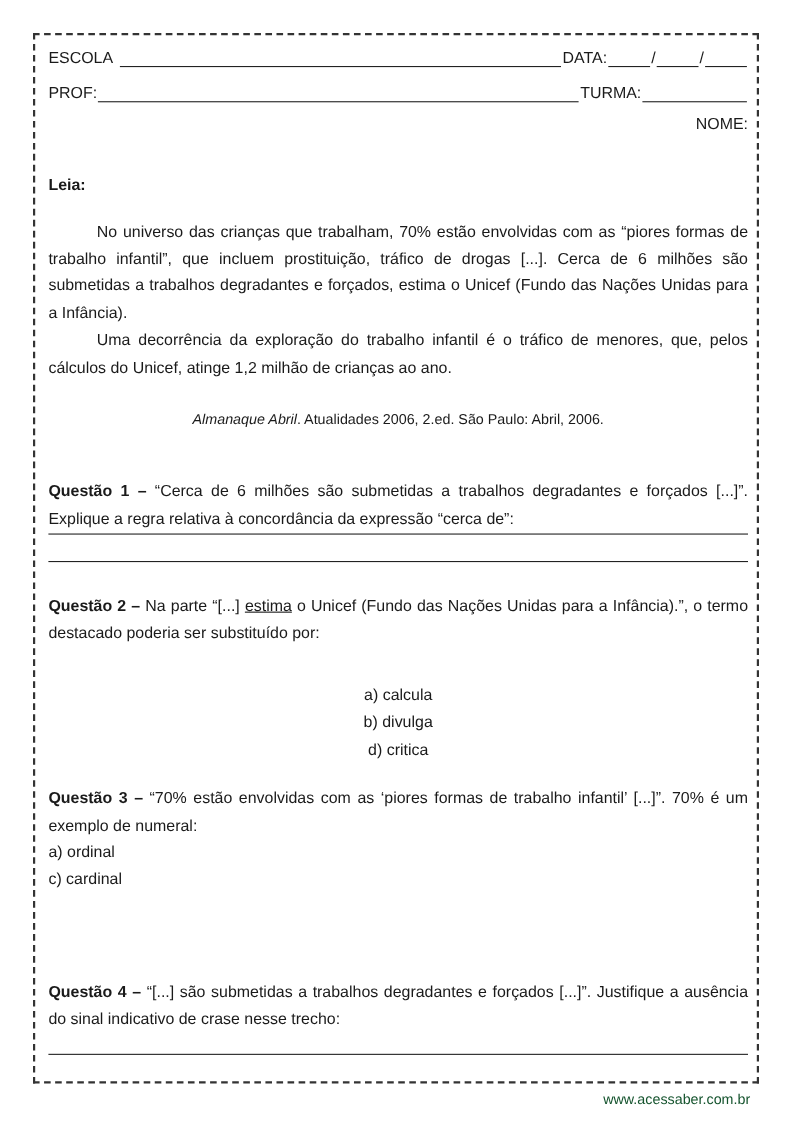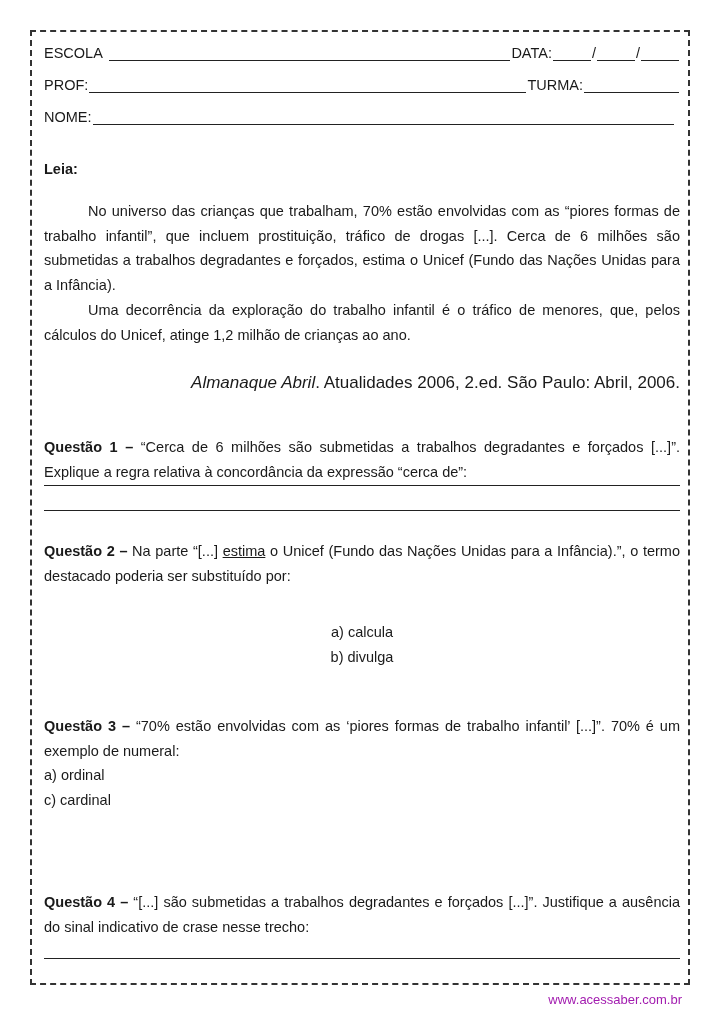--- a/index.html
+++ b/index.html
@@ -13,26 +13,26 @@
   }
   .content { position: absolute; left: 44px; top: 0; width: 636px; font-size: 14.5px; }
   .hdr-line { position: absolute; left: 0; width: 636px; height: 20px; display: flex; align-items: flex-end; white-space: nowrap; }
   .fill { flex: 1; border-bottom: 1px solid #222; height: 14px; margin: 0 1px; }
   .w38 { width: 38px; flex: none; }
   .w95 { width: 95px; flex: none; }
   .abs { position: absolute; left: 0; width: 636px; }
   .p { line-height: 24.5px; text-align: justify; margin: 0; }
   .indent { text-indent: 44px; }
   .bold { font-weight: bold; }
-  .cite { font-size: 17px; text-align: right; }
+  .cite { font-size: 13px; text-align: center; }
   .cite i { font-style: italic; }
   .ans-line { border-bottom: 1px solid #222; height: 0; }
   .opt { line-height: 25px; }
   .u { text-decoration: underline; }
-  .footer { position: absolute; right: 42px; top: 992px; font-size: 13px; color: #a21caf; }
+  .footer { position: absolute; right: 42px; top: 992px; font-size: 13px; color: #14532d; }
 </style>
 </head>
 <body>
 
 <div class="frame"></div>
 
 <div class="content">
 
   <div class="hdr-line" style="top:41px;">
     <span>ESCOLA</span>
@@ -45,21 +45,21 @@
     <span class="fill w38"></span>
   </div>
 
   <div class="hdr-line" style="top:73px;">
     <span>PROF:</span>
     <span class="fill"></span>
     <span>TURMA:</span>
     <span class="fill w95"></span>
   </div>
 
-  <div class="hdr-line" style="top:105px;">
+  <div class="hdr-line" style="top:105px;flex-direction:column;">
     <span>NOME:</span>
     <span class="fill" style="margin-right:6px;"></span>
   </div>
 
   <div class="abs bold" style="top:161px;">Leia:</div>
 
   <p class="abs p indent" style="top:199px;">No universo das crianças que trabalham, 70% estão envolvidas com as “piores formas de trabalho infantil”, que incluem prostituição, tráfico de drogas [...]. Cerca de 6 milhões são submetidas a trabalhos degradantes e forçados, estima o Unicef (Fundo das Nações Unidas para a Infância).</p>
   <p class="abs p indent" style="top:298px;">Uma decorrência da exploração do trabalho infantil é o tráfico de menores, que, pelos cálculos do Unicef, atinge 1,2 milhão de crianças ao ano.</p>
 
   <div class="abs cite" style="top:373px;">
@@ -71,20 +71,21 @@
   </p>
   <div class="abs ans-line" style="top:485px;"></div>
   <div class="abs ans-line" style="top:510px;"></div>
 
   <p class="abs p" style="top:539px;">
     <span class="bold">Questão 2 –</span><span> Na parte “[...] </span><span class="u">estima</span><span> o Unicef (Fundo das Nações Unidas para a Infância).”, o termo destacado poderia ser substituído por:</span>
   </p>
   <div class="abs" style="top:620px;text-align:center;">
     <div class="opt">a) calcula</div>
     <div class="opt">b) divulga</div>
+    <div class="opt">d) critica</div>
   </div>
 
   <p class="abs p" style="top:714px;">
     <span class="bold">Questão 3 –</span><span> “70% estão envolvidas com as ‘piores formas de trabalho infantil’ [...]”. 70% é um exemplo de numeral:</span>
   </p>
   <div class="abs" style="top:763px;">
     <div class="opt">a) ordinal</div>
     <div class="opt">c) cardinal</div>
   </div>
 

